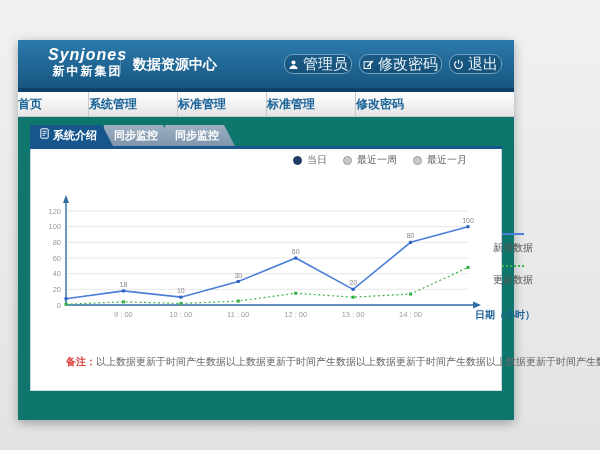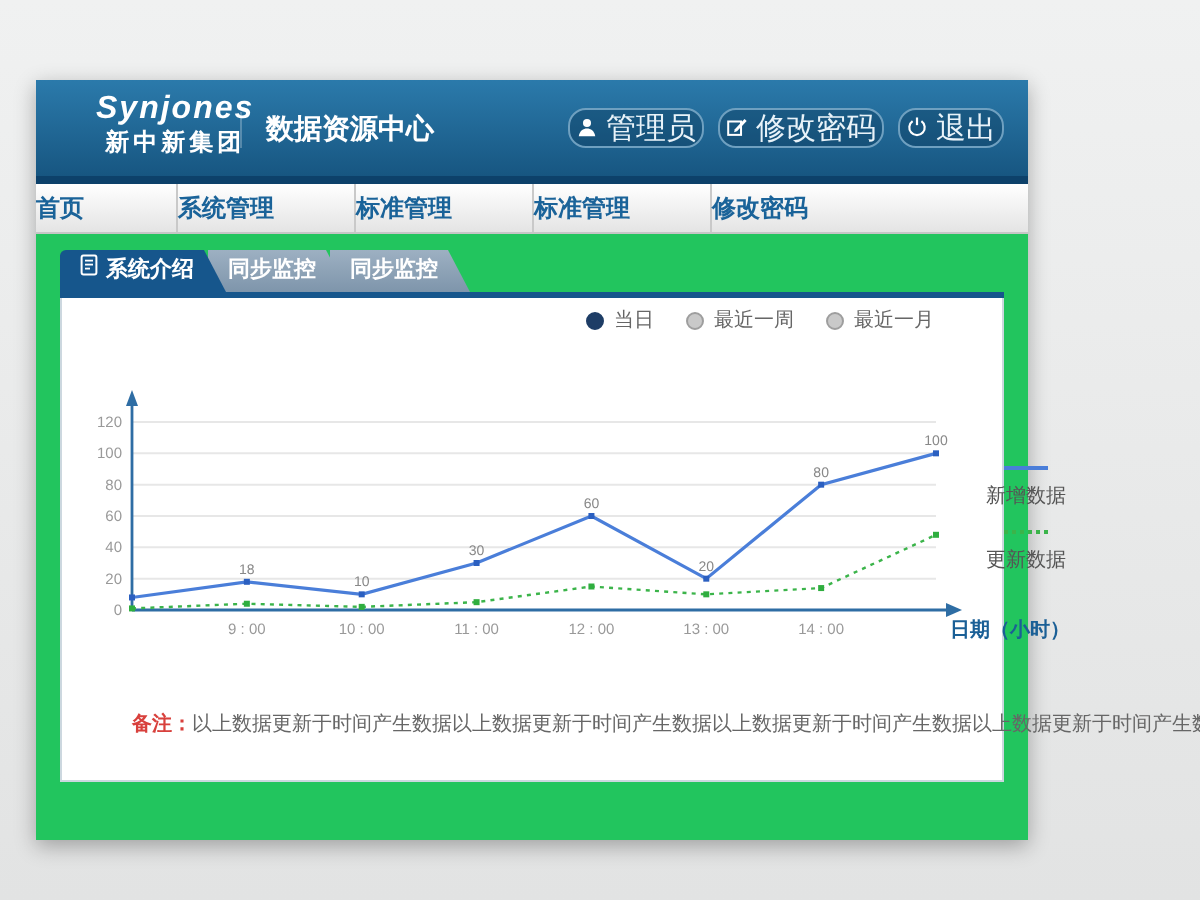--- a/index.html
+++ b/index.html
@@ -23,21 +23,21 @@
   .header-strip{position:absolute;left:0;right:0;top:48px;height:4px;background:#0d416a;}
   
   .nav{position:absolute;left:0;right:0;top:52px;height:24px;
        background:linear-gradient(180deg,#ffffff,#e4e4e4);border-bottom:1px solid #c6c6c6;
        display:flex;align-items:stretch;}
   .nav-item{width:88px;text-align:left;line-height:24px;font-size:12px;font-weight:bold;
             color:#1a6399;border-right:1px solid #c9c9c9;cursor:pointer;}
   .nav-item:first-child{width:70px;}
   .nav-item:last-child{border-right:none;}
   
-  .content{position:absolute;left:0;right:0;top:77px;bottom:0;background:#22c55e;}
+  .content{position:absolute;left:0;right:0;top:77px;bottom:0;background:#0f766e;}
   .tabs-row{position:absolute;left:12px;top:8px;display:flex;z-index:2;}
   .tab{height:21px;line-height:21px;padding:0 16px 0 10px;font-size:11px;font-weight:bold;color:#fff;
        background:linear-gradient(180deg,#9db0c2,#7e95ab);cursor:pointer;margin-right:-9px;
        clip-path:polygon(0 0,calc(100% - 11px) 0,100% 100%,0 100%);display:flex;align-items:center;gap:4px;}
   .tab.active{background:#16568c;border-radius:3px 0 0 0;z-index:3;}
   .tab-underline{position:absolute;left:12px;right:12px;top:29px;height:3px;background:#16568c;}
   .panel{position:absolute;left:12px;right:12px;top:32px;height:241px;background:#fff;
          border:1px solid #ccd7df;border-top:none;}
   
   .radio-group{position:absolute;right:34px;top:4px;display:flex;gap:16px;align-items:center;}

